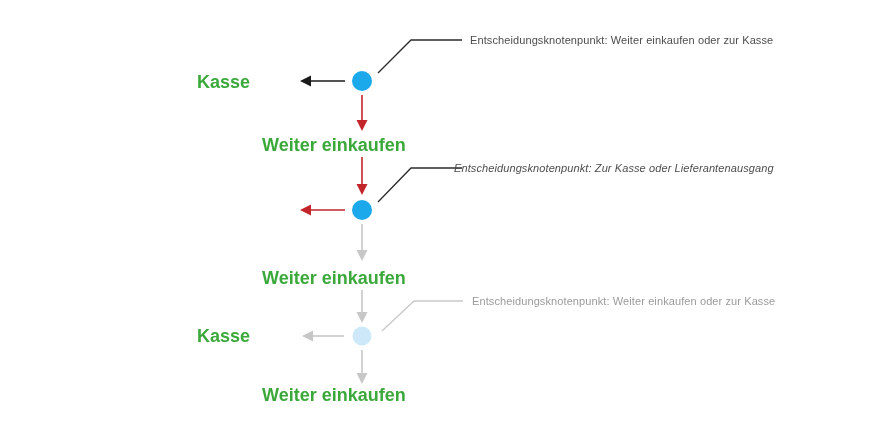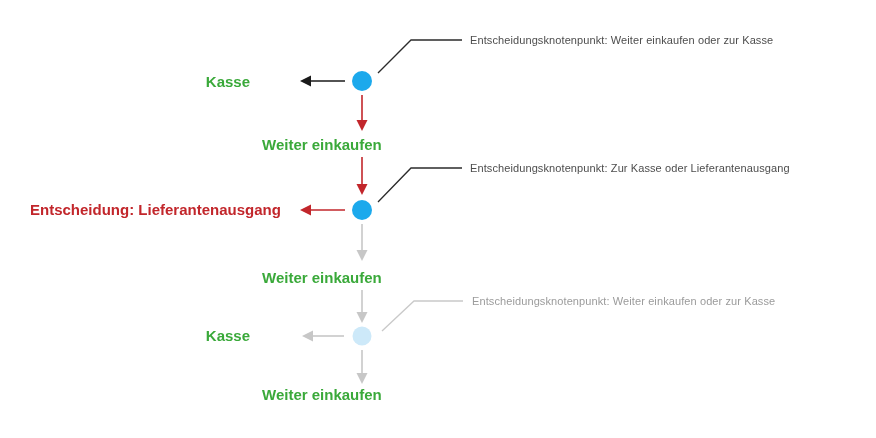--- a/index.html
+++ b/index.html
@@ -15,21 +15,21 @@
     background: #ffffff;
     overflow: hidden;
   }
   .gfx {
     position: absolute;
     top: 0;
     left: 0;
   }
   .lbl {
     position: absolute;
-    font-size: 15px;
+    font-size: 18px;
     font-weight: bold;
     line-height: 14px;
     white-space: nowrap;
   }
   .green { color: #3AA93A; }
   .red   { color: #C2262B; }
   .right  { text-align: right; }
   .center { }
   .ann {
     position: absolute;
@@ -92,21 +92,20 @@
 
       <line x1="362" y1="350" x2="362" y2="375" stroke="#C7C7C7" stroke-width="1.6"></line>
       <polygon points="362,384 356.5,373 367.5,373" fill="#C7C7C7"></polygon>
     </g>
   </svg>
 
   <div class="lbl green right" style="left:100px; top:75px; width:150px;">Kasse</div>
   <div class="ann" style="left:470px; top:33px;">Entscheidungsknotenpunkt: Weiter einkaufen oder zur Kasse</div>
   <div class="lbl green center" style="left:262px; top:138px; width:200px;">Weiter einkaufen</div>
 
-  <div class="lbl red right" style="left:30px; top:203px; width:235px;">Entscheidung: Lieferantenausgang</div>
-  <div class="ann" style="left:470px; top:161px;">Entscheidungsknotenpunkt: Zur Kasse oder Lieferantenausgang</div>
+  <div class="ann" style="left:454px; top:161px;font-style:italic;">Entscheidungsknotenpunkt: Zur Kasse oder Lieferantenausgang</div>
   <div class="lbl green center" style="left:262px; top:271px; width:200px;">Weiter einkaufen</div>
 
   <div class="lbl green right" style="left:100px; top:329px; width:150px;">Kasse</div>
   <div class="ann ann-gray" style="left:472px; top:294px;">Entscheidungsknotenpunkt: Weiter einkaufen oder zur Kasse</div>
   <div class="lbl green center" style="left:262px; top:388px; width:200px;">Weiter einkaufen</div>
 
 </div>
 
 </body></html>

